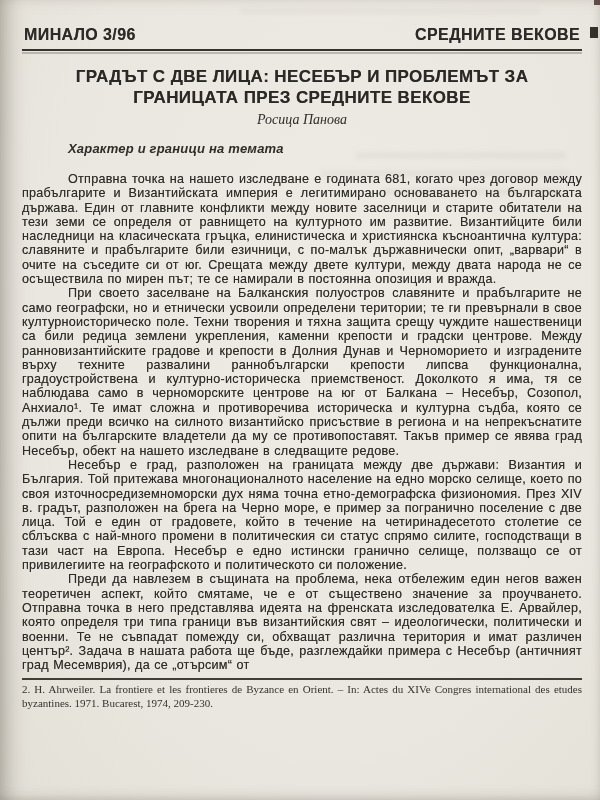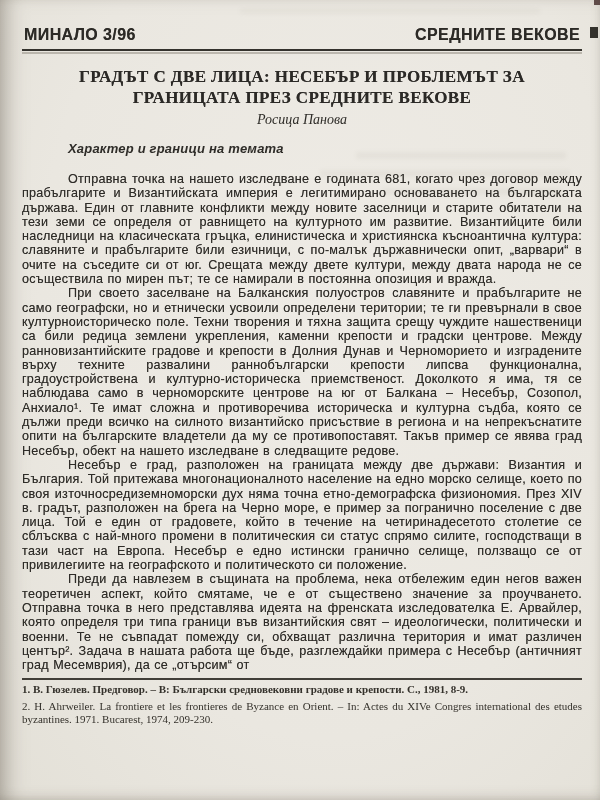--- a/index.html
+++ b/index.html
@@ -20,21 +20,21 @@
     display:flex; justify-content:space-between; align-items:baseline;
     font-weight:bold; font-size:16px; letter-spacing:.4px;
     color:#2c2a26; padding:0 2px 5px 2px;
     text-shadow:0 0 .3px rgba(44,42,38,.7);
   }
   .header-rule {
     height:2px; background:#34322d;
     box-shadow:0 3px 0 rgba(130,124,112,.45);
   }
   .title {
-    font-family:Liberation Serif, serif; font-weight:bold;
+    font-family:Liberation Sans, sans-serif; font-weight:bold;
     font-size:17px; line-height:21px; text-align:center;
     max-width:524px; margin:15px auto 0; letter-spacing:.4px;
     color:#2b2926; text-shadow:0 0 .3px rgba(43,41,38,.7);
   }
   .author {
     font-family:"Liberation Serif", serif; font-weight:normal; font-style:italic;
     font-size:14px; text-align:center; margin-top:4px; color:#2e2c28;
   }
   .section-heading {
     font-weight:bold; font-style:italic; font-size:13px;
@@ -81,21 +81,20 @@
   <div class="author">Росица Панова</div>
 
   <div class="section-heading">Характер и граници на темата</div>
 
   <p class="body">Отправна точка на нашето изследване е годината 681, когато чрез договор между прабългарите и Византийската империя е легитимирано основаването на българската държава. Един от главните конфликти между новите заселници и старите обитатели на тези земи се определя от равнището на културното им развитие. Византийците били наследници на класическата гръцка, елинистическа и християнска късноантична култура: славяните и прабългарите били езичници, с по-малък държавнически опит, „варвари“ в очите на съседите си от юг. Срещата между двете култури, между двата народа не се осъществила по мирен път; те се намирали в постоянна опозиция и вражда.</p>
   <p class="body">При своето заселване на Балканския полуостров славяните и прабългарите не само географски, но и етнически усвоили определени територии; те ги превърнали в свое културноисторическо поле. Техни творения и тяхна защита срещу чуждите нашественици са били редица землени укрепления, каменни крепости и градски центрове. Между ранновизантийските градове и крепости в Долния Дунав и Черноморието и изградените върху техните развалини раннобългарски крепости липсва функционална, градоустройствена и културно-историческа приемственост. Доколкото я има, тя се наблюдава само в черноморските центрове на юг от Балкана – Несебър, Созопол, Анхиало¹. Те имат сложна и противоречива историческа и културна съдба, която се дължи преди всичко на силното византийско присъствие в региона и на непрекъснатите опити на българските владетели да му се противопоставят. Такъв пример се явява град Несебър, обект на нашето изследване в следващите редове.</p>
   <p class="body">Несебър е град, разположен на границата между две държави: Византия и България. Той притежава многонационалното население на едно морско селище, което по своя източносредиземноморски дух няма точна етно-демографска физиономия. През XIV в. градът, разположен на брега на Черно море, е пример за погранично поселение с две лица. Той е един от градовете, който в течение на четиринадесетото столетие се сблъсква с най-много промени в политическия си статус спрямо силите, господстващи в тази част на Европа. Несебър е едно истински гранично селище, ползващо се от привилегиите на географското и политическото си положение.</p>
   <p class="body">Преди да навлезем в същината на проблема, нека отбележим един негов важен теоретичен аспект, който смятаме, че е от съществено значение за проучването. Отправна точка в него представлява идеята на френската изследователка Е. Арвайлер, която определя три типа граници във византийския свят – идеологически, политически и военни. Те не съвпадат помежду си, обхващат различна територия и имат различен център². Задача в нашата работа ще бъде, разглеждайки примера с Несебър (античният град Месемврия), да се „отърсим“ от</p>
 
   <div class="footnote-rule"></div>
-  <p class="footnote fn-bold">1. В. Гюзелев. Предговор. – В: Български средновековни градове и крепости. С., 1981, 8-9.</p>
   <p class="footnote">2. H. Ahrweiler. La frontiere et les frontieres de Byzance en Orient. – In: Actes du XIVe Congres international des etudes byzantines. 1971. Bucarest, 1974, 209-230.</p>
 
 
   <div class="mark-header"></div>
   <div class="corner-speck"></div>
   <div class="ghost g1"></div>
   <div class="ghost g2"></div>
   <div class="ghost g3"></div>
   <div class="ghost g4"></div>
 </div>

